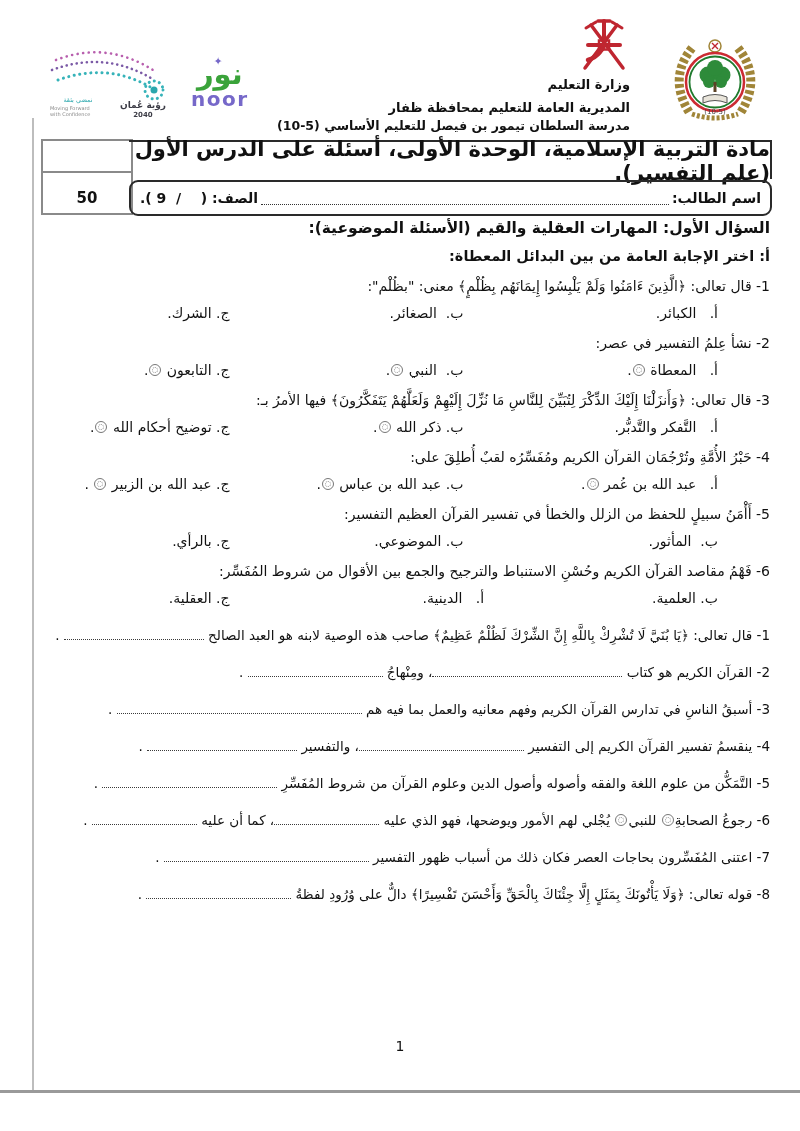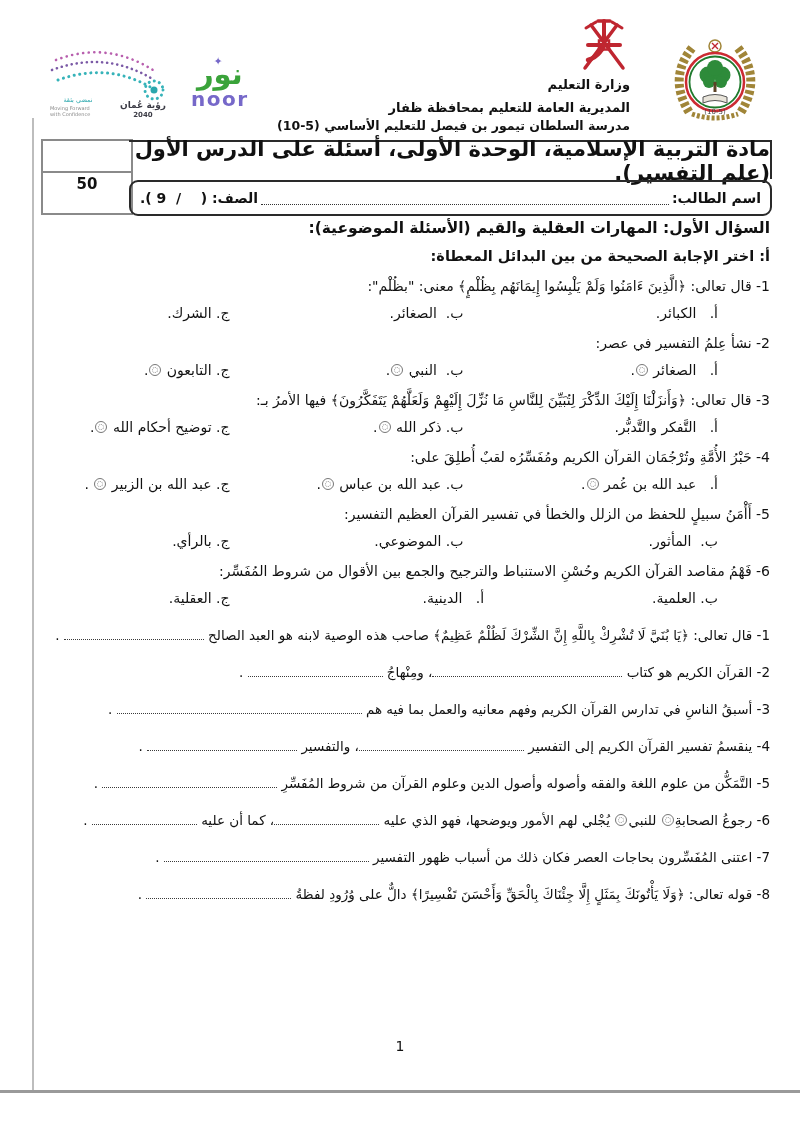--- a/index.html
+++ b/index.html
@@ -16,21 +16,21 @@
   .emblem-right{position:absolute;top:36px;right:32px;}
   .logos-left{position:absolute;top:46px;left:48px;display:flex;align-items:center;gap:8px;direction:ltr;}
   .noor{display:flex;flex-direction:column;align-items:center;margin-top:4px;}
   .noor-ar{position:relative;color:#3aa33a;font-size:29px;font-weight:bold;line-height:1;}
   .noor-ar .spark{position:absolute;top:-4px;right:20px;color:#7668c9;font-size:11px;}
   .noor-en{color:#7668c9;font-size:20px;font-weight:bold;letter-spacing:1.5px;margin-top:-2px;}
   svg text{font-family:"DejaVu Sans",sans-serif;}
   
   .score-table{position:absolute;top:139px;left:41px;width:88px;height:72px;border:2px solid #8a8a8a;}
   .score-top{height:30px;border-bottom:2px solid #8a8a8a;}
-  .score-bottom{height:40px;text-align:center;font-weight:bold;font-size:15px;padding-top:2px;}
+  .score-bottom{height:40px;text-align:center;font-weight:bold;font-size:15px;padding-top:16px;}
   
   .title-box{position:absolute;top:140px;left:129px;right:28px;height:37px;
              border-top:2px solid #2a2a2a;border-right:2px solid #2a2a2a;
              display:flex;align-items:center;justify-content:center;
              font-weight:bold;font-size:21px;}
   .name-box{position:absolute;top:180px;left:129px;right:28px;height:32px;
             border:2px solid #2a2a2a;border-radius:9px;
             display:flex;align-items:center;padding:0 9px;font-weight:bold;font-size:14px;}
   .name-leader{flex:1;border-bottom:1.8px dotted #333;height:13px;margin:0 3px;}
   .keep-sp{white-space:pre;}
@@ -134,32 +134,32 @@
   </div>
 
   <div class="name-box">
     <span data-bind="title_bar.student_name_label">اسم الطالب:</span>
     <span class="name-leader"></span>
     <span class="keep-sp" data-bind="title_bar.class_label">الصف: (    /  9 ).</span>
   </div>
 
   <div class="main">
     <div class="s1-heading" data-bind="section_one.heading">السؤال الأول: المهارات العقلية والقيم (الأسئلة الموضوعية):</div>
-    <div class="part-label" data-bind="section_one.part_a.instruction">أ: اختر الإجابة الصحيحة من بين البدائل المعطاة:</div>
+    <div class="part-label" data-bind="section_one.part_a.instruction">أ: اختر الإجابة العامة من بين البدائل المعطاة:</div>
 
     <p class="qline" data-bind="section_one.part_a.q1.text">1- قال تعالى: ﴿الَّذِينَ ءَامَنُوا وَلَمْ يَلْبِسُوا إِيمَانَهُم بِظُلْمٍ﴾ معنى: "بظُلْم":</p>
     <div class="options">
       <span class="opt opt-a" data-bind="section_one.part_a.q1.a">أ.   الكبائر.</span>
       <span class="opt opt-b" data-bind="section_one.part_a.q1.b">ب.  الصغائر.</span>
       <span class="opt opt-c" data-bind="section_one.part_a.q1.c">ج. الشرك.</span>
     </div>
 
     <p class="qline" data-bind="section_one.part_a.q2.text">2- نشأ عِلمُ التفسير في عصر:</p>
     <div class="options">
-      <span class="opt opt-a"><span data-bind="section_one.part_a.q2.a_pre">أ.   الصغائر </span><span class="med"></span><span data-bind="section_one.part_a.q2.a_post">.</span></span>
+      <span class="opt opt-a"><span data-bind="section_one.part_a.q2.a_pre">أ.   المعطاة </span><span class="med"></span><span data-bind="section_one.part_a.q2.a_post">.</span></span>
       <span class="opt opt-b"><span data-bind="section_one.part_a.q2.b_pre">ب.  النبي </span><span class="med"></span><span data-bind="section_one.part_a.q2.b_post">.</span></span>
       <span class="opt opt-c"><span data-bind="section_one.part_a.q2.c_pre">ج. التابعون </span><span class="med"></span><span data-bind="section_one.part_a.q2.c_post">.</span></span>
     </div>
 
     <p class="qline" data-bind="section_one.part_a.q3.text">3- قال تعالى: ﴿وَأَنزَلْنَا إِلَيْكَ الذِّكْرَ لِتُبَيِّنَ لِلنَّاسِ مَا نُزِّلَ إِلَيْهِمْ وَلَعَلَّهُمْ يَتَفَكَّرُونَ﴾ فيها الأمرُ بـ:</p>
     <div class="options">
       <span class="opt opt-a" data-bind="section_one.part_a.q3.a">أ.   التَّفكر والتَّدبُّر.</span>
       <span class="opt opt-b"><span data-bind="section_one.part_a.q3.b_pre">ب. ذكر الله </span><span class="med"></span><span data-bind="section_one.part_a.q3.b_post">.</span></span>
       <span class="opt opt-c"><span data-bind="section_one.part_a.q3.c_pre">ج. توضيح أحكام الله </span><span class="med"></span><span data-bind="section_one.part_a.q3.c_post">.</span></span>
     </div>

